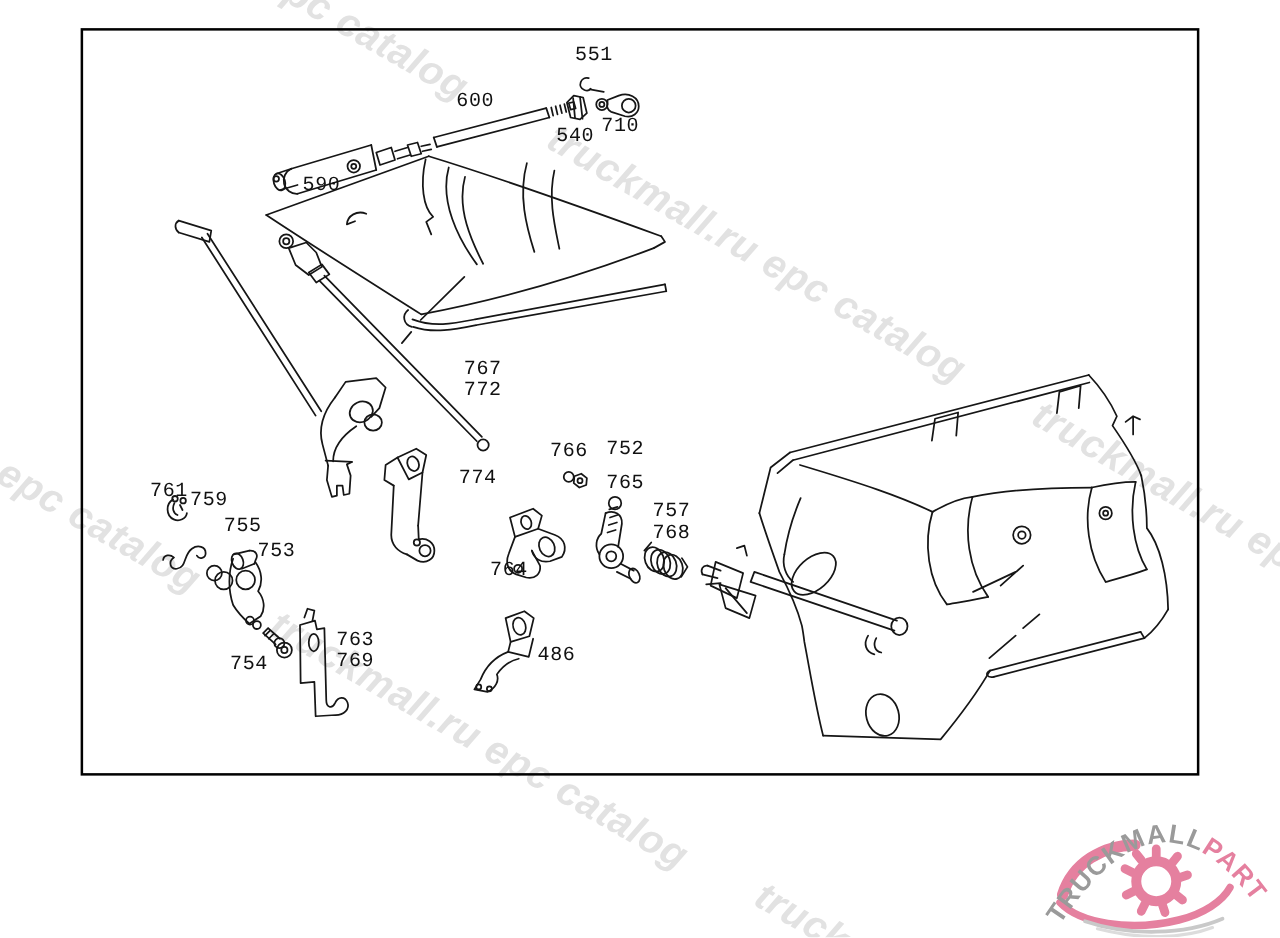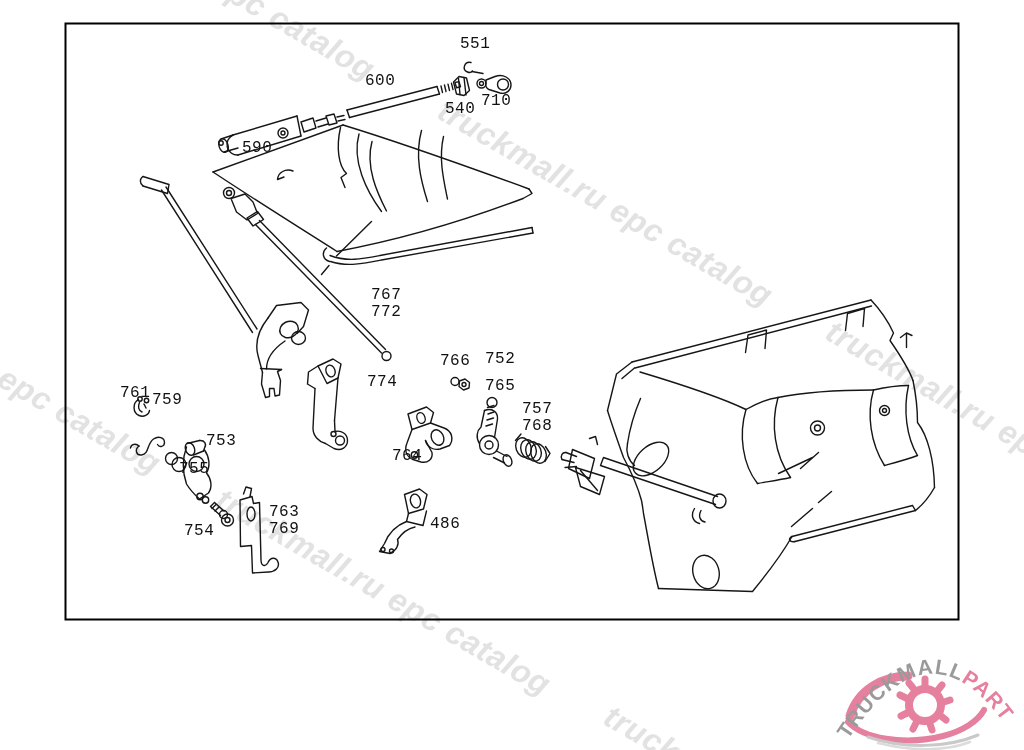--- a/index.html
+++ b/index.html
@@ -278,21 +278,21 @@
       <div class="part-label" style="left: 242px; top: 98px; margin-top: 42px;">590</div>
       <div class="part-label" style="left: 445px; top: 101px;">540</div>
       <div class="part-label" style="left: 481px; top: 93px;">710</div>
       <div class="part-label" style="left: 371px; top: 287px;">767</div>
       <div class="part-label" style="left: 371px; top: 304px;">772</div>
       <div class="part-label" style="left: 440px; top: 353px;">766</div>
       <div class="part-label" style="left: 485px; top: 351px;">752</div>
       <div class="part-label" style="left: 485px; top: 378px;">765</div>
       <div class="part-label" style="left: 120px; top: 385px;">761</div>
       <div class="part-label" style="left: 152px; top: 392px;">759</div>
-      <div class="part-label" style="left: 179px; top: 413px; margin-top: 48px;">755</div>
+      <div class="part-label" style="left: 179px; top: 413px;">755</div>
       <div class="part-label" style="left: 206px; top: 433px;">753</div>
       <div class="part-label" style="left: 345px; top: 374px; margin-left: 22px;">774</div>
       <div class="part-label" style="left: 392px; top: 413px; margin-top: 35px;">764</div>
       <div class="part-label" style="left: 522px; top: 401px;">757</div>
       <div class="part-label" style="left: 522px; top: 418px;">768</div>
       <div class="part-label" style="left: 184px; top: 523px;">754</div>
       <div class="part-label" style="left: 269px; top: 504px;">763</div>
       <div class="part-label" style="left: 269px; top: 521px;">769</div>
       <div class="part-label" style="left: 430px; top: 516px;">486</div>
     </div>

